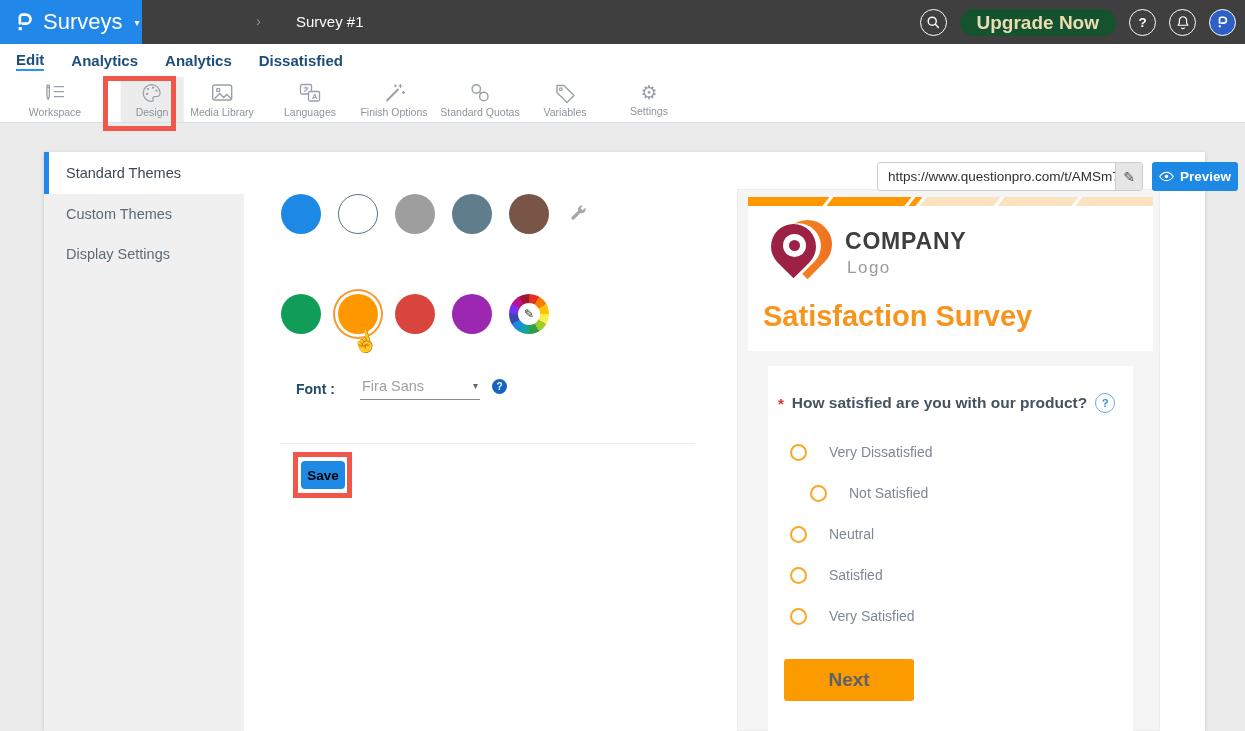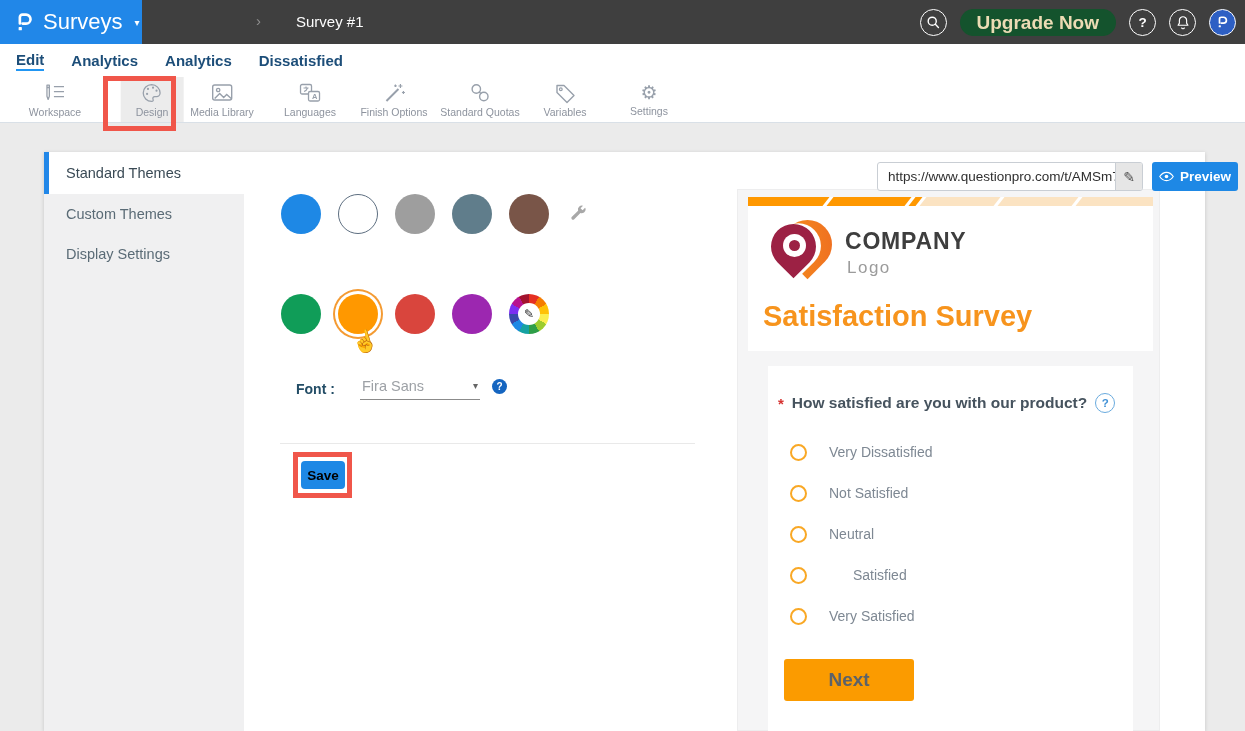--- a/index.html
+++ b/index.html
@@ -289,29 +289,29 @@
           <span class="q-req">*</span>
           <span class="q-text">How satisfied are you with our product?</span>
           <span class="q-help">
               <span>?</span>
             </span>
         </div>
         <div class="opt" style="top:77px;">
           <span class="radio"></span>
           <span class="opt-label">Very Dissatisfied</span>
         </div>
-        <div class="opt" style="top:118px;">
+        <div class="opt" style="top:118px;margin-left:20px;">
           <span class="radio"></span>
           <span class="opt-label">Not Satisfied</span>
         </div>
         <div class="opt" style="top:159px;">
           <span class="radio"></span>
           <span class="opt-label">Neutral</span>
         </div>
-        <div class="opt" style="top:200px;gap:24px;">
+        <div class="opt" style="top:200px;">
           <span class="radio"></span>
           <span class="opt-label">Satisfied</span>
         </div>
         <div class="opt" style="top:241px;">
           <span class="radio"></span>
           <span class="opt-label">Very Satisfied</span>
         </div>
         <div class="next-btn">Next</div>
       </div>
     </div>

